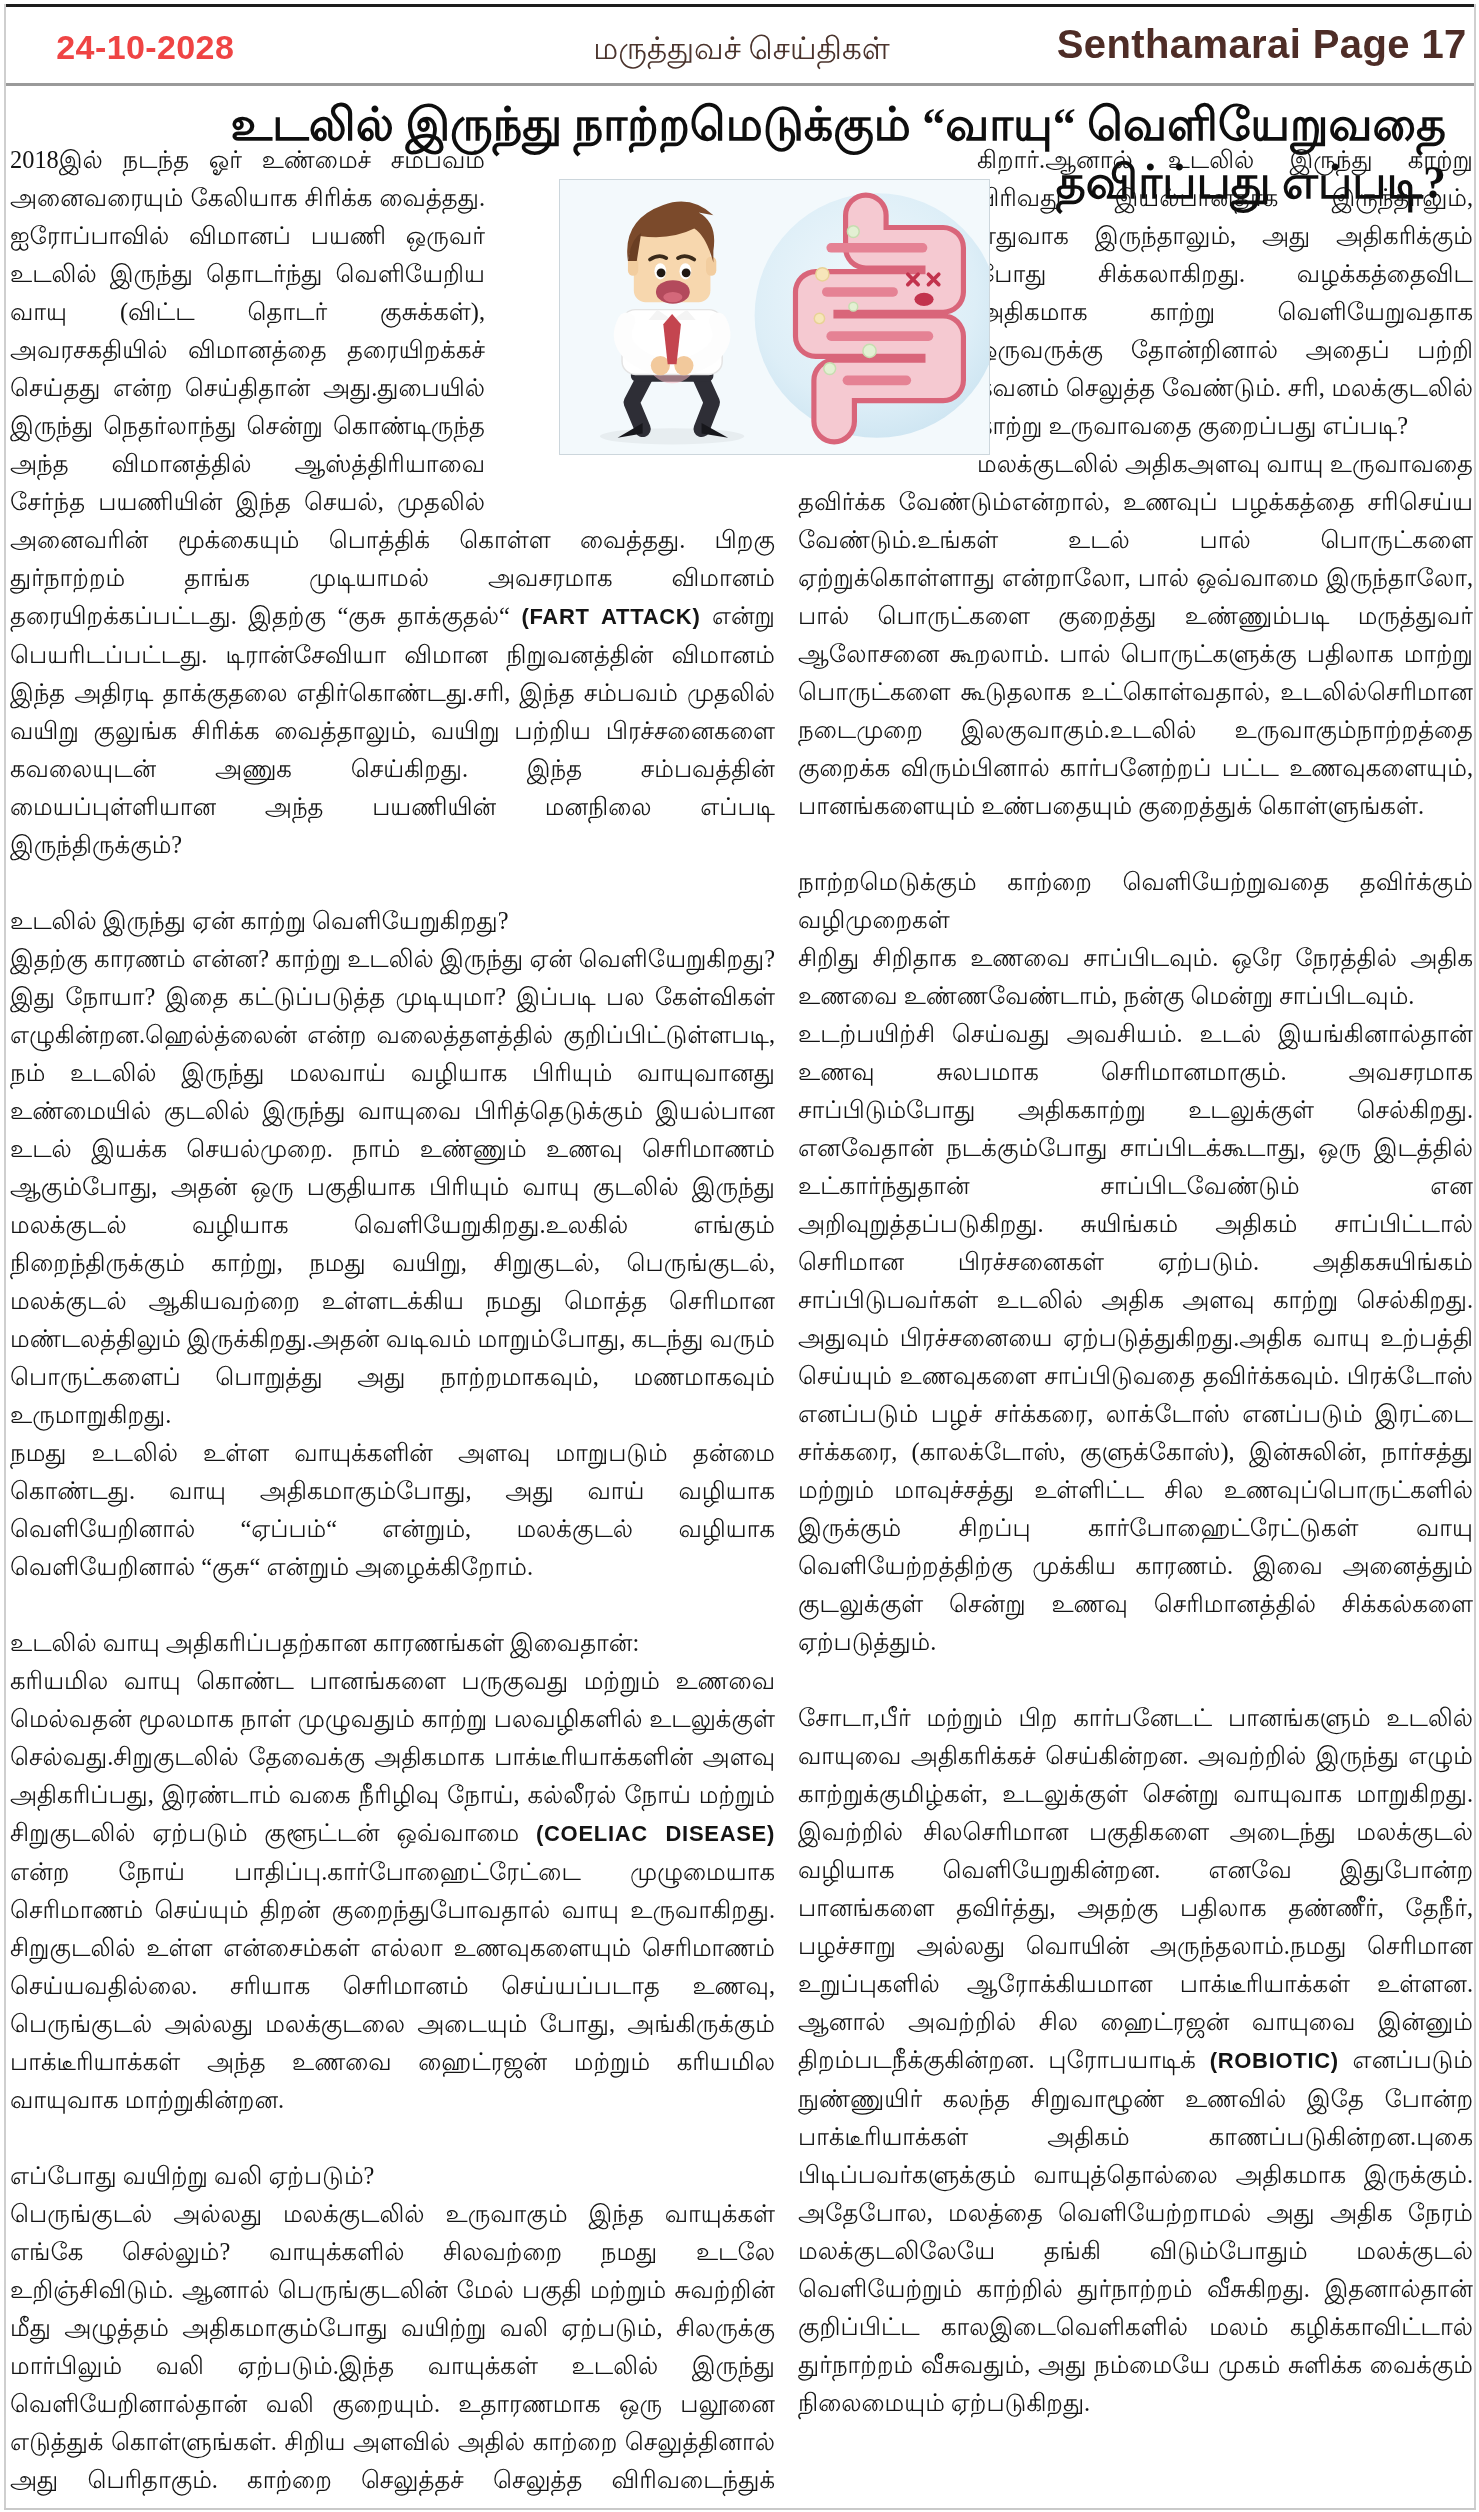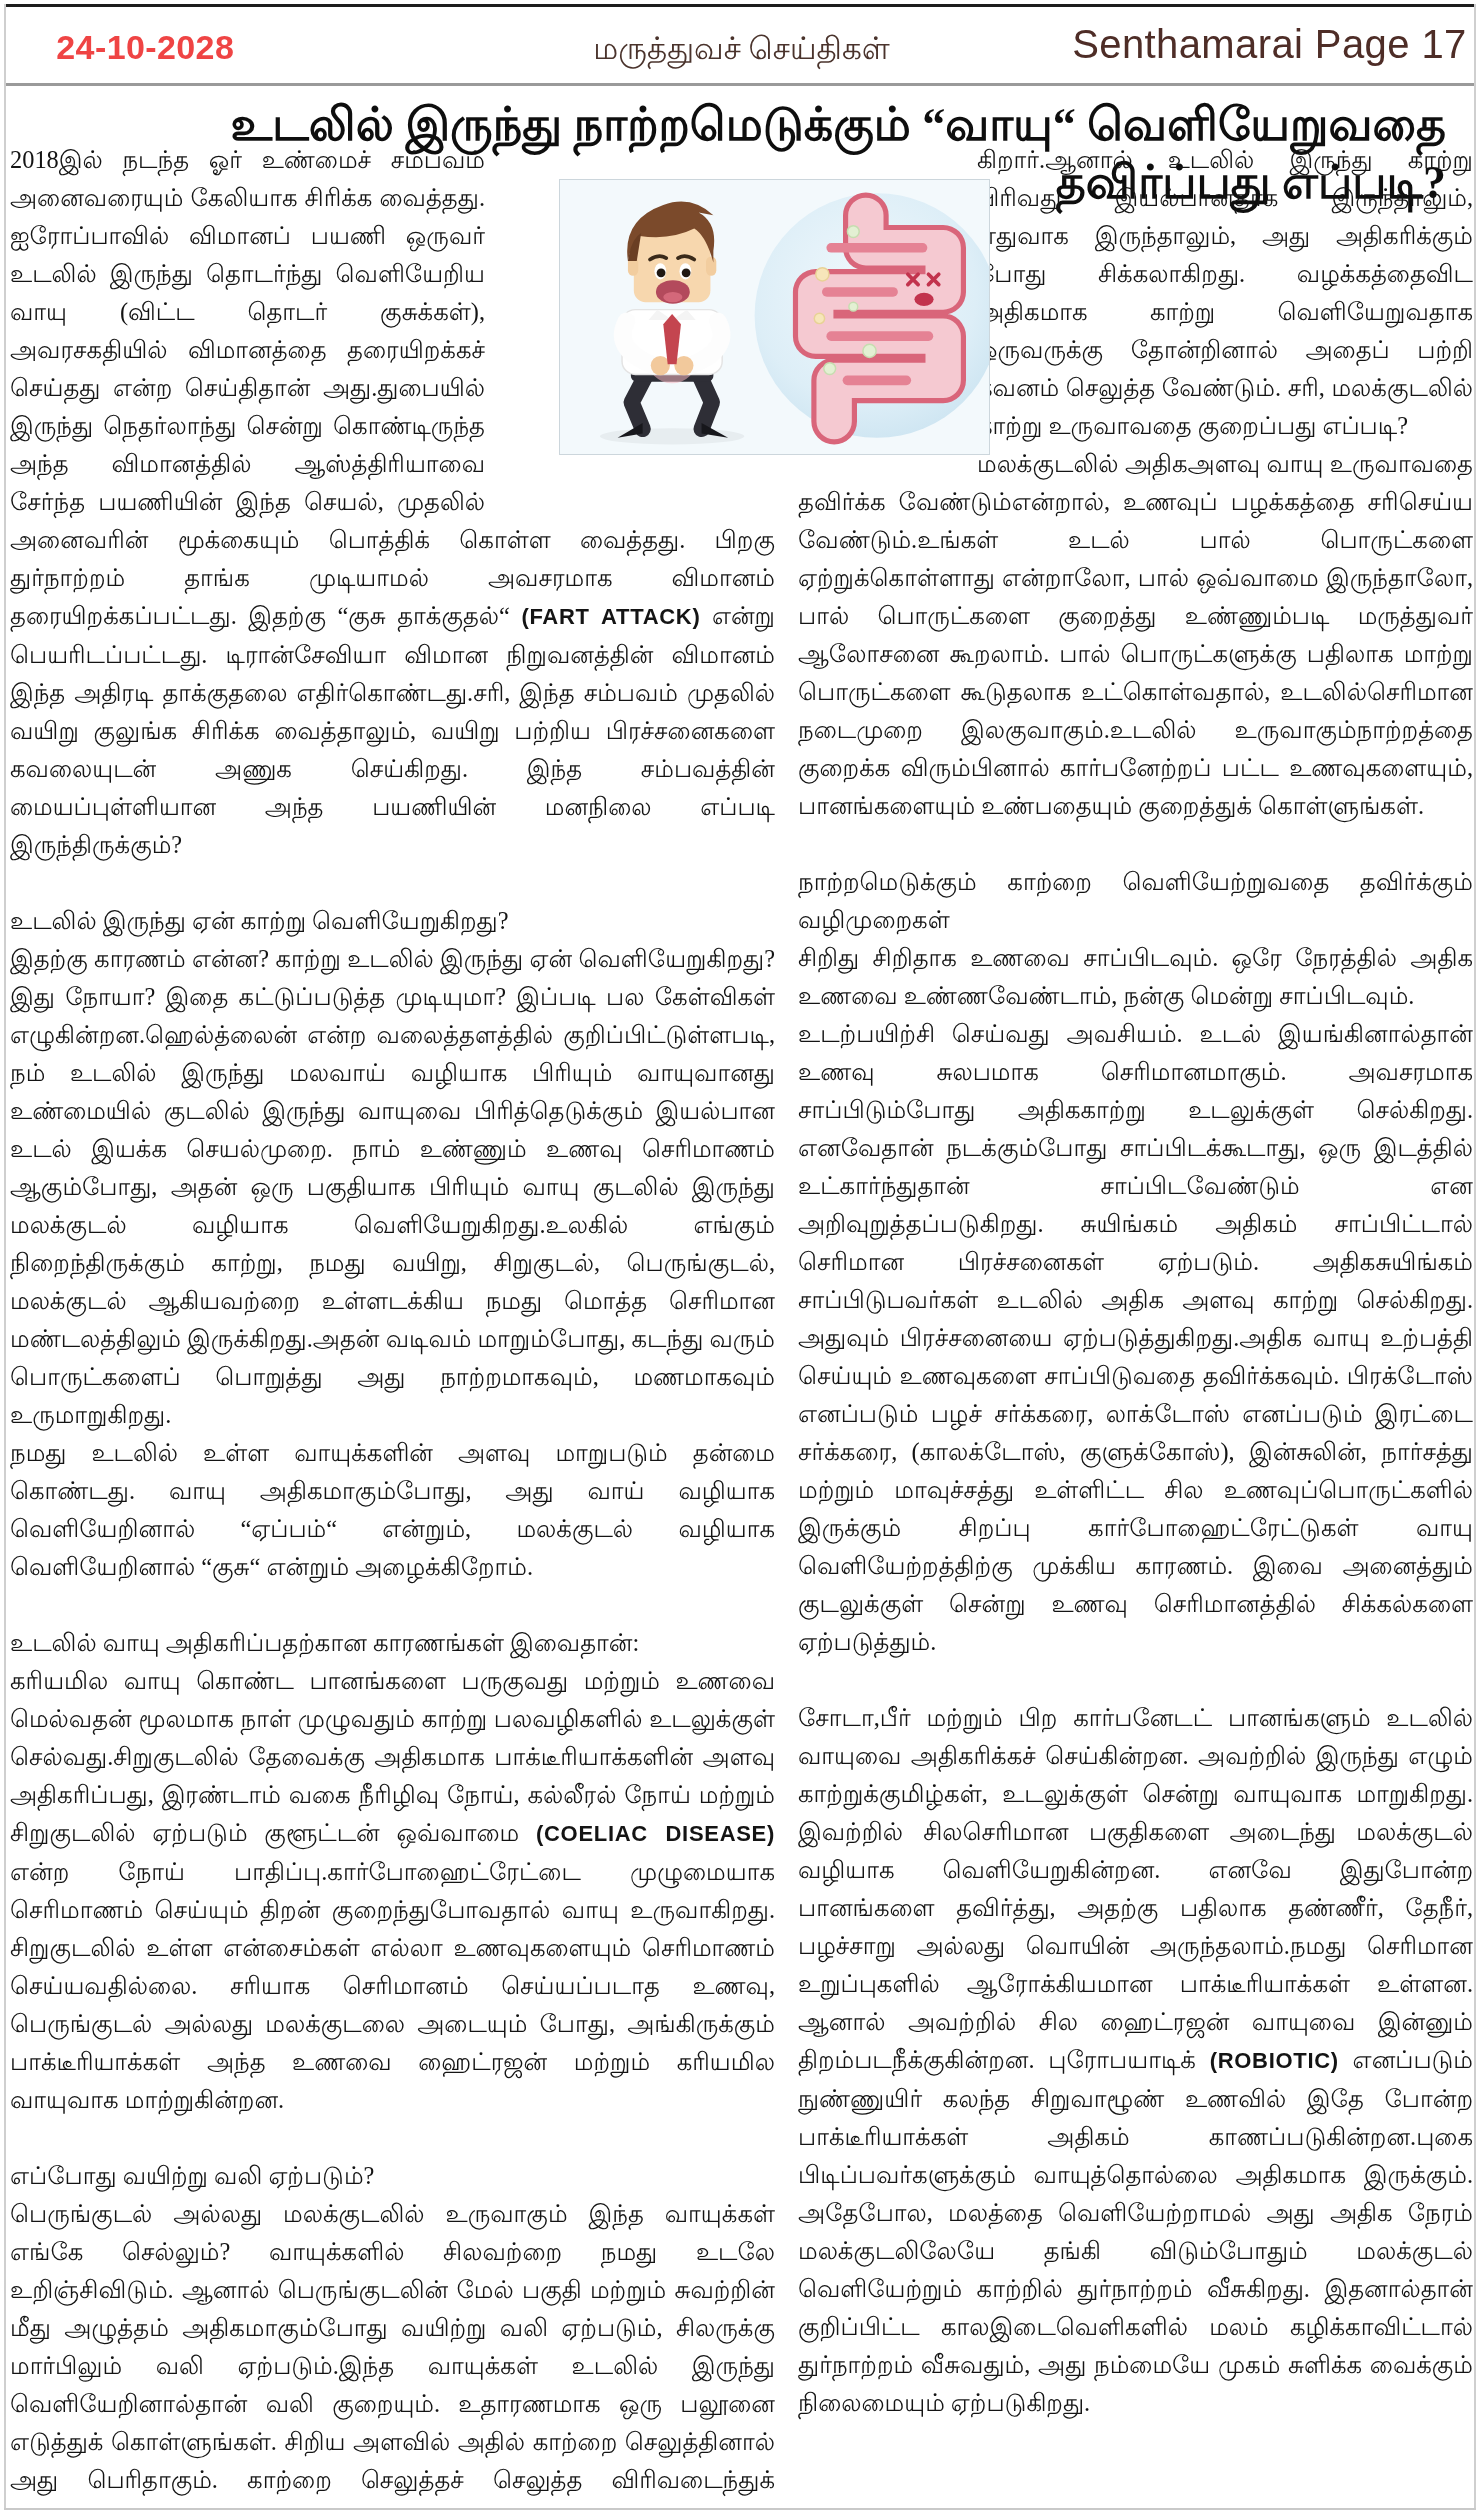--- a/index.html
+++ b/index.html
@@ -14,21 +14,21 @@
   .rule-right{position:absolute;right:4.4px;top:4.4px;bottom:3px;width:1.5px;background:#cfcfcf;}
   .rule-bottom{position:absolute;left:4.4px;right:4.4px;bottom:2.2px;height:2.2px;background:#c9c9c9;}
   .rule-masthead{position:absolute;left:6px;right:6px;top:83px;height:3px;background:#9a9a9a;}
 
   .masthead{position:absolute;left:16.3px;right:13.3px;top:12px;height:68px;}
   .m-date{position:absolute;left:0;top:16.3px;font-family:"Liberation Sans","DejaVu Sans",sans-serif;
           font-weight:700;font-size:34px;color:#ef4444;letter-spacing:0.4px;margin-left:40px;}
   .m-center{position:absolute;left:222px;right:222px;top:19px;text-align:center;
           font-size:31px;color:#4a332c;}
   .m-right{position:absolute;right:0;top:10.4px;font-family:"Liberation Sans","DejaVu Sans",sans-serif;
-          font-weight:400;font-size:40px;color:#4e2d27;letter-spacing:0.4px;}
+          font-weight:700;font-size:40px;color:#4e2d27;letter-spacing:0.4px;}
 
   .headline{position:absolute;left:30px;right:30px;top:92px;margin:4px;text-align:right;
           font-size:46px;line-height:1.25;font-weight:700;color:#0e0e0e;}
 
   .col{position:absolute;top:141px;font-size:24.4px;line-height:38px;text-align:justify;overflow:hidden;}
   .col-left{left:10px;width:765px;height:2357px;}
   .col-right{left:798px;width:675px;height:2357px;}
 
   .col p{margin:0;}
   .body-h{margin-top:38px !important;}

